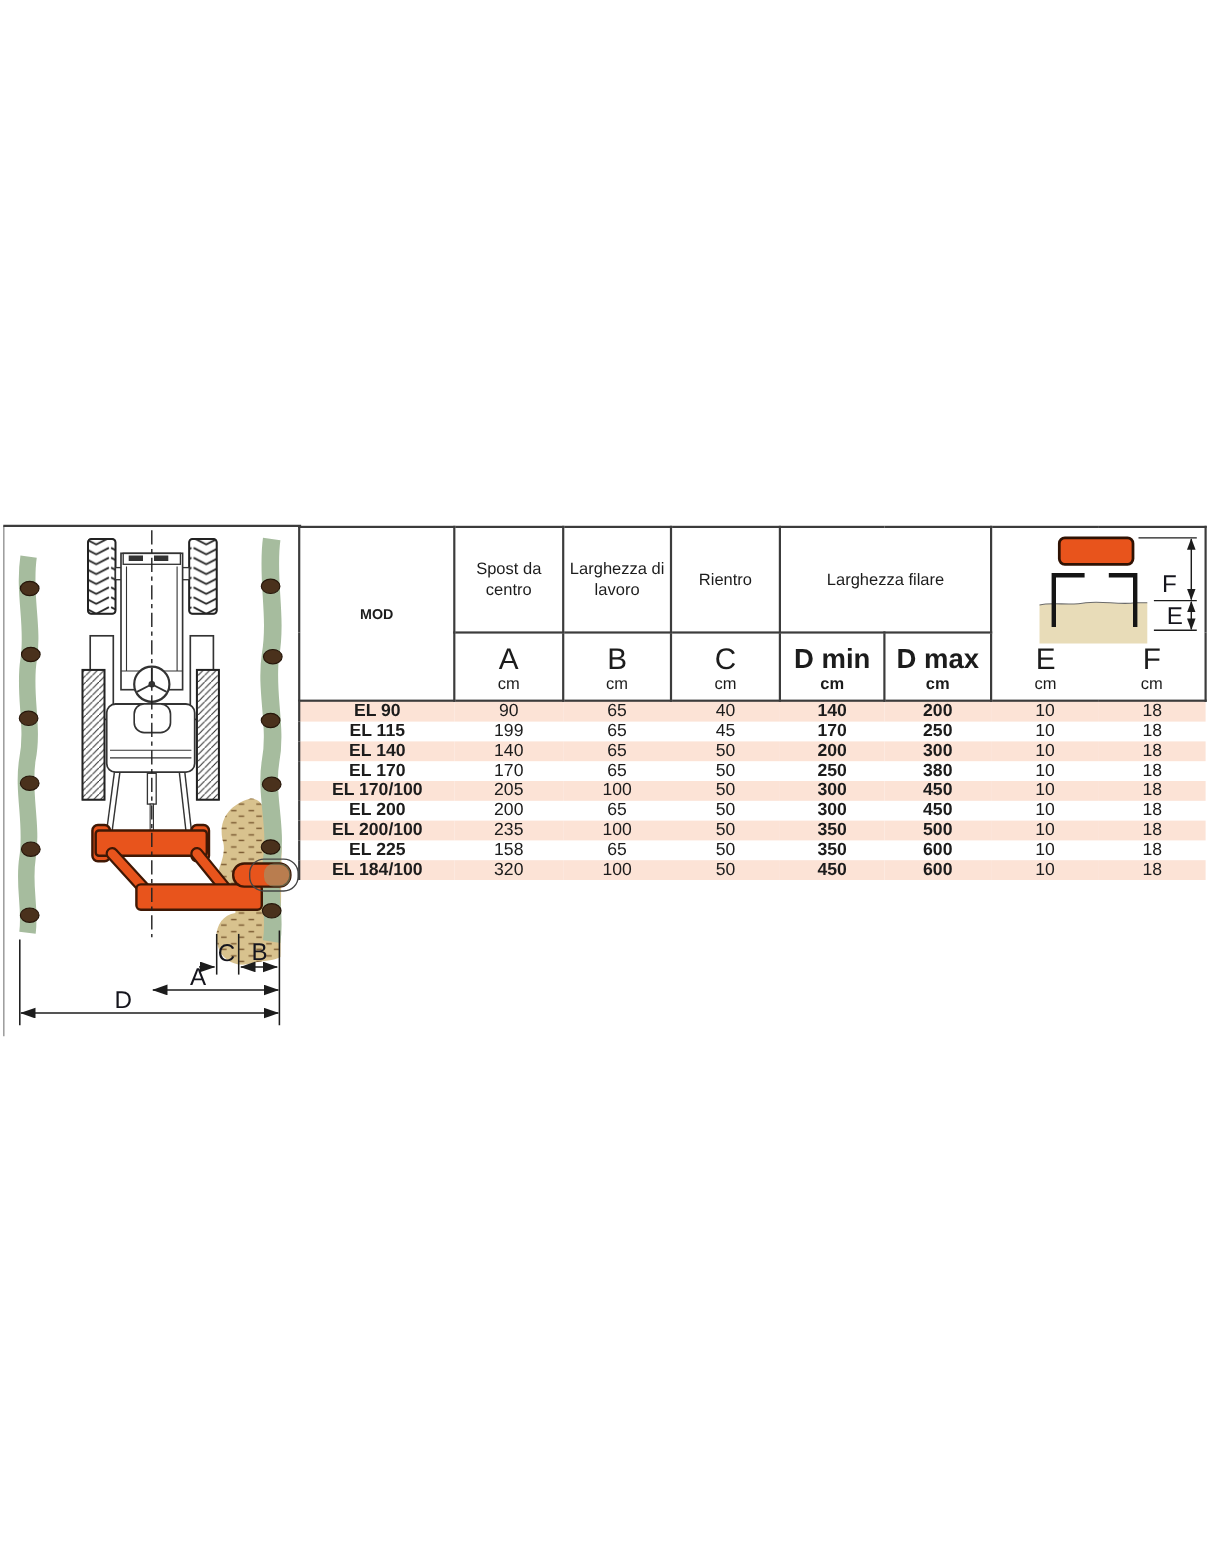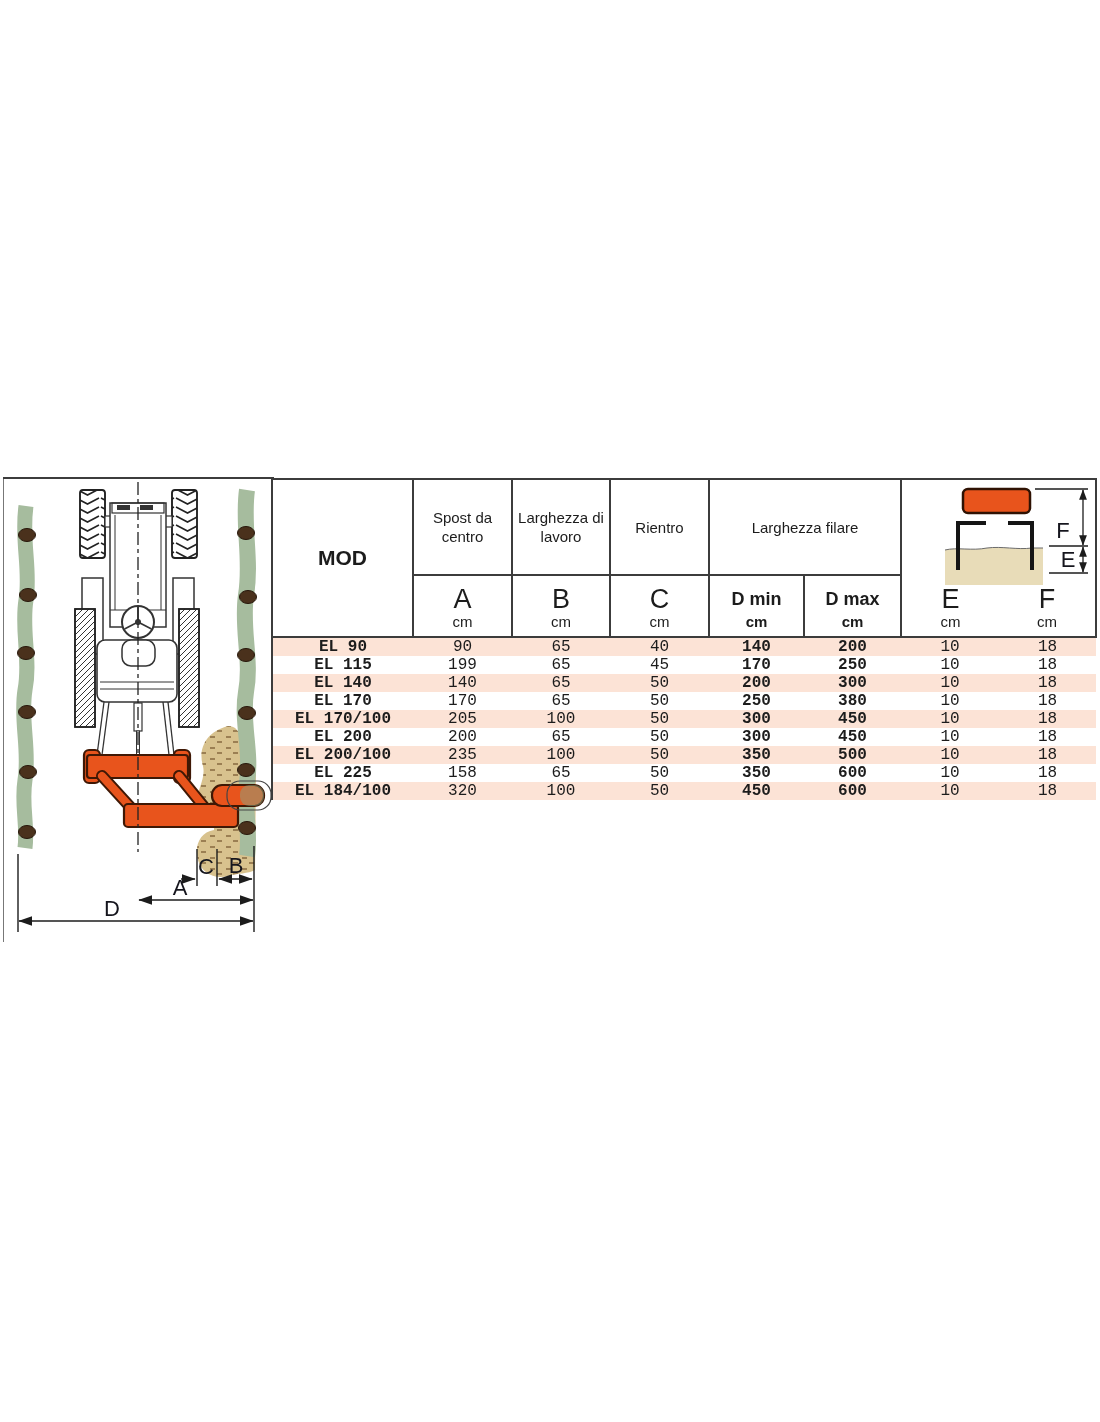--- a/index.html
+++ b/index.html
@@ -2,30 +2,30 @@
 <html><head>
 <meta charset="utf-8">
 <style>
   html,body{margin:0;padding:0;background:#fff;}
   .canvas{position:relative;width:1100px;height:1422px;background:#ffffff;
           font-family:"Liberation Sans",sans-serif;color:#1c1c1c;overflow:hidden;}
   
   table.spec{position:absolute;left:271px;top:478px;border-collapse:collapse;table-layout:fixed;}
   table.spec th,table.spec td{padding:0;margin:0;text-align:center;vertical-align:middle;}
   th.g{border:2px solid #3C3C3C;height:94px;font-size:15px;font-weight:400;line-height:19px;}
-  th.mod{border:2px solid #3C3C3C;font-size:21px;font-weight:700;}
+  th.mod{border:2px solid #3C3C3C;font-size:13px;font-weight:700;}
   th.sub{border:2px solid #3C3C3C;border-top:none;height:60px;font-weight:400;}
   th.eftop{border:2px solid #3C3C3C;border-bottom:none;}
   th.efsub{border:none;border-bottom:2px solid #3C3C3C;height:60px;font-weight:400;}
   th.efsub.last{border-right:2px solid #3C3C3C;}
   .big{display:block;font-size:27px;font-weight:400;line-height:30px;padding-top:2px;}
-  .bigb{display:block;font-size:18px;font-weight:700;line-height:30px;padding-top:2px;}
+  .bigb{display:block;font-size:25px;font-weight:700;line-height:30px;padding-top:2px;}
   .unit{display:block;font-size:15px;line-height:16px;}
   .unitb{display:block;font-size:15px;line-height:16px;font-weight:700;}
-  tbody tr{height:18px;font-family:Liberation Mono, monospace;}
+  tbody tr{height:18px;}
   tbody tr:nth-child(odd){background:#FCE3D6;}
   tbody td{font-size:16px;}
   tbody td.model{font-weight:700;border-left:2px solid #3C3C3C;}
   tbody td.bd{font-weight:700;}
   
   .leftsvg{position:absolute;left:0;top:470px;}
   .minisvg{position:absolute;left:902px;top:478px;pointer-events:none;}
 </style>
 </head>
 <body>

